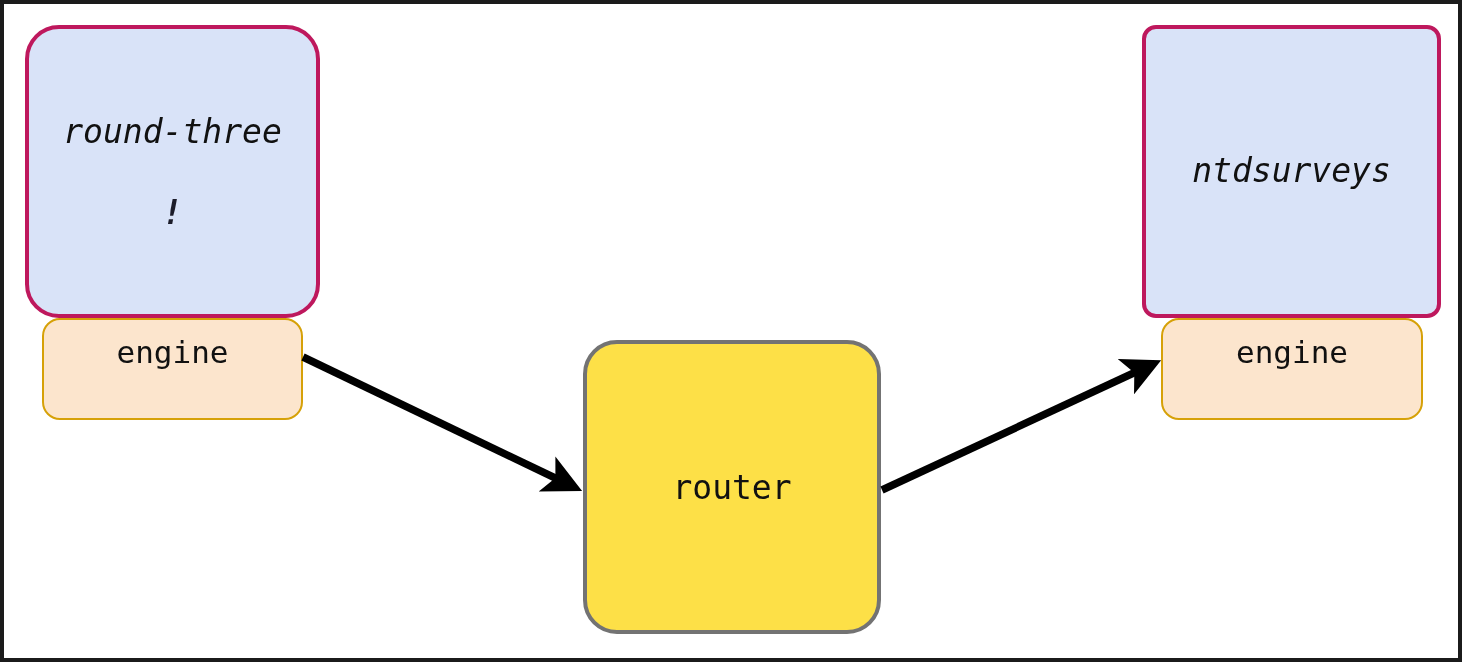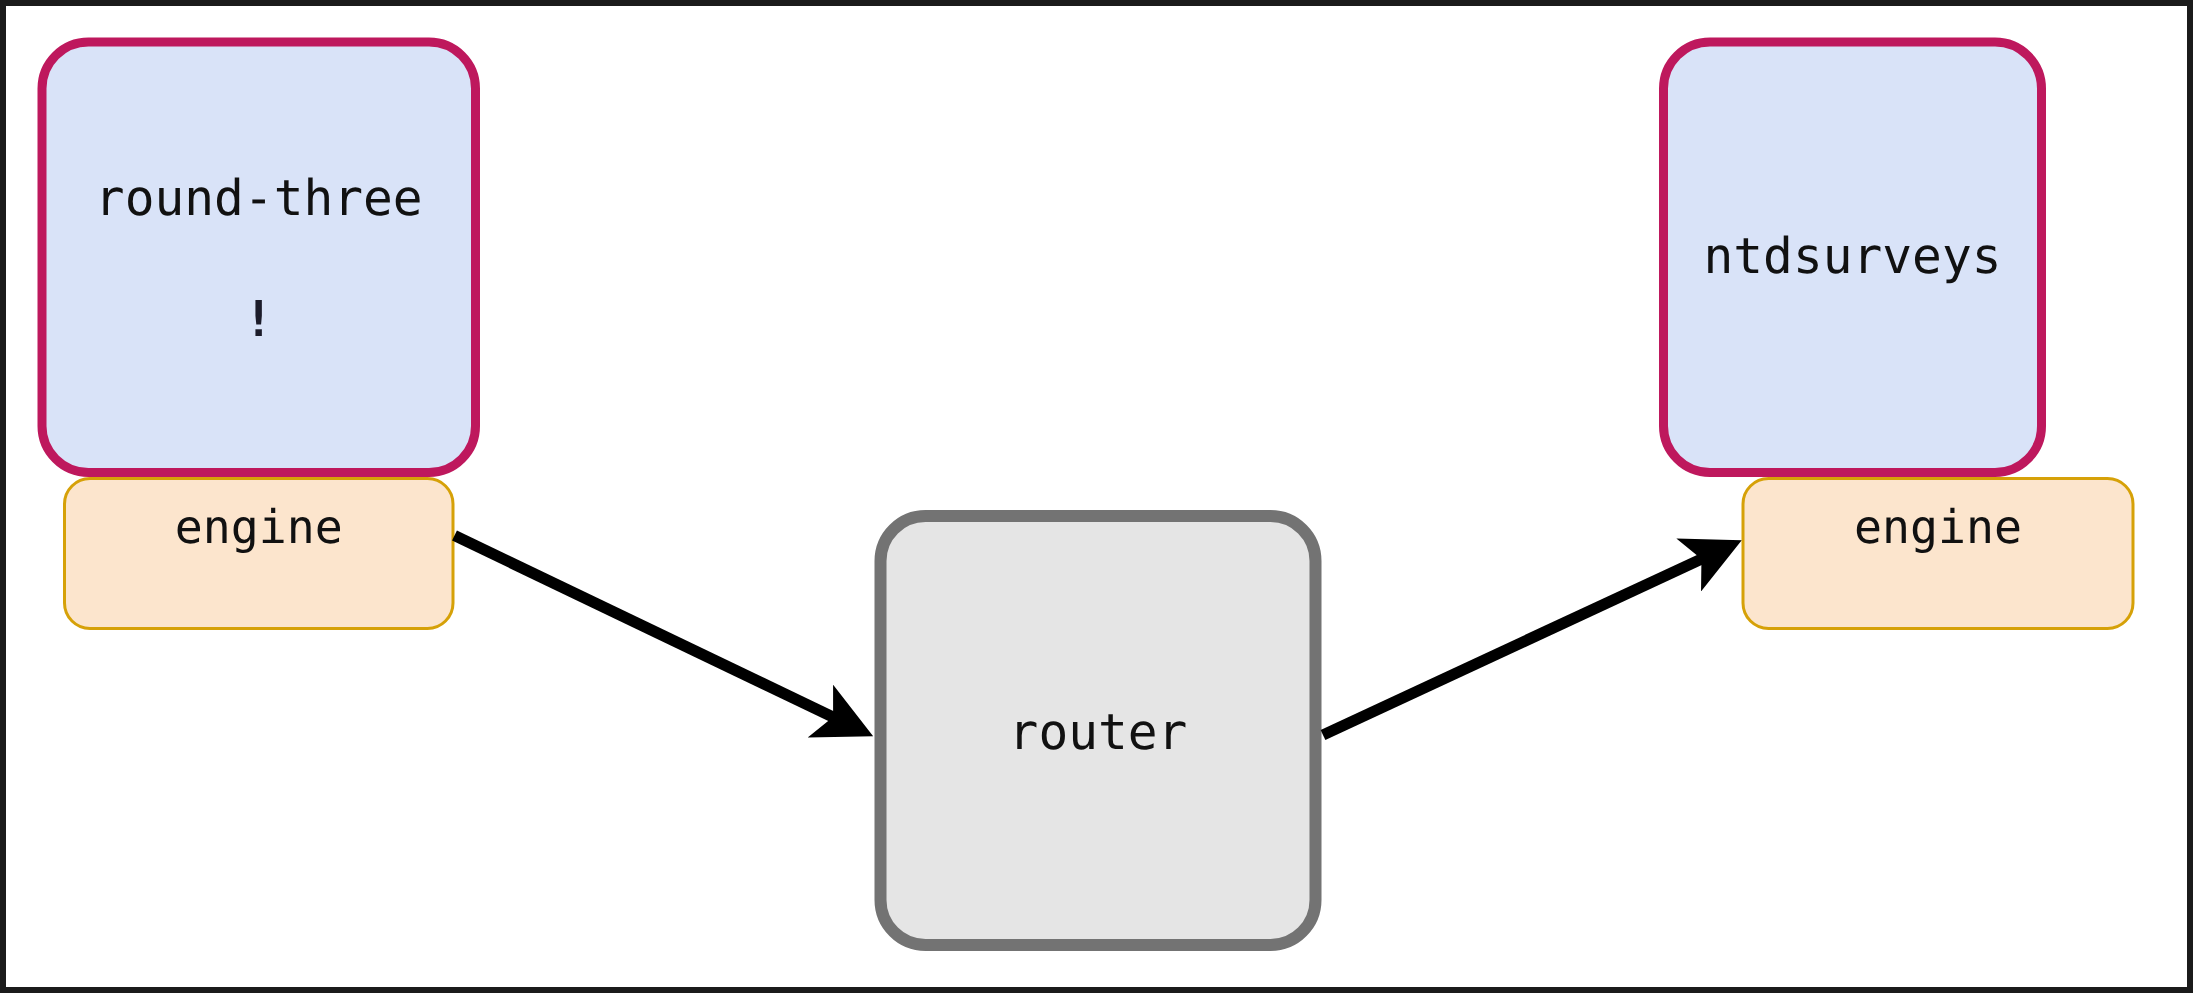--- a/index.html
+++ b/index.html
@@ -42,24 +42,25 @@
     position: absolute;
     box-sizing: border-box;
     display: flex;
     align-items: center;
     justify-content: center;
     text-align: center;
   }
   
   .svc-box {
     background: #d9e3f8;
-    border: 6px solid #be185d;
+    border: 4px solid #be185d;
     border-radius: 34px;
     z-index: 12;
     flex-direction: column;
+    font-style: italic;
   }
   .svc-label {
     font-size: 33px;
     color: #111111;
     letter-spacing: 0px;
     line-height: 1.1;
   }
   .svc-alert {
     font-size: 33px;
     font-weight: bold;
@@ -75,22 +76,22 @@
     z-index: 8;
     justify-content: center;
   }
   .engine-label {
     font-size: 31px;
     color: #111111;
     margin-top: -34px;
   }
   
   .router-box {
-    background: #e5e5e5;
-    border: 8px solid #737373;
+    background: #fde047;
+    border: 4px solid #737373;
     border-radius: 34px;
     z-index: 10;
   }
   .router-label {
     font-size: 33px;
     color: #111111;
   }
 </style>
 </head>
 <body>
@@ -117,19 +118,19 @@
   </div>
 
   <div class="node router-box" style="left:583px; top:340px; width:298px; height:294px;">
     <span class="router-label">router</span>
   </div>
 
   <div class="node engine-box" style="left:1161px; top:318px; width:262px; height:102px;">
     <span class="engine-label">engine</span>
   </div>
 
-  <div class="node svc-box" style="left:1106px; top:25px; width:258px; height:293px;">
+  <div class="node svc-box" style="left:1142px; top:25px; width:299px; height:293px;border-radius:14px;">
     <span class="svc-label">ntdsurveys</span>
   </div>
 
   <div class="frame"></div>
 
 </div>
 
 </body></html>

